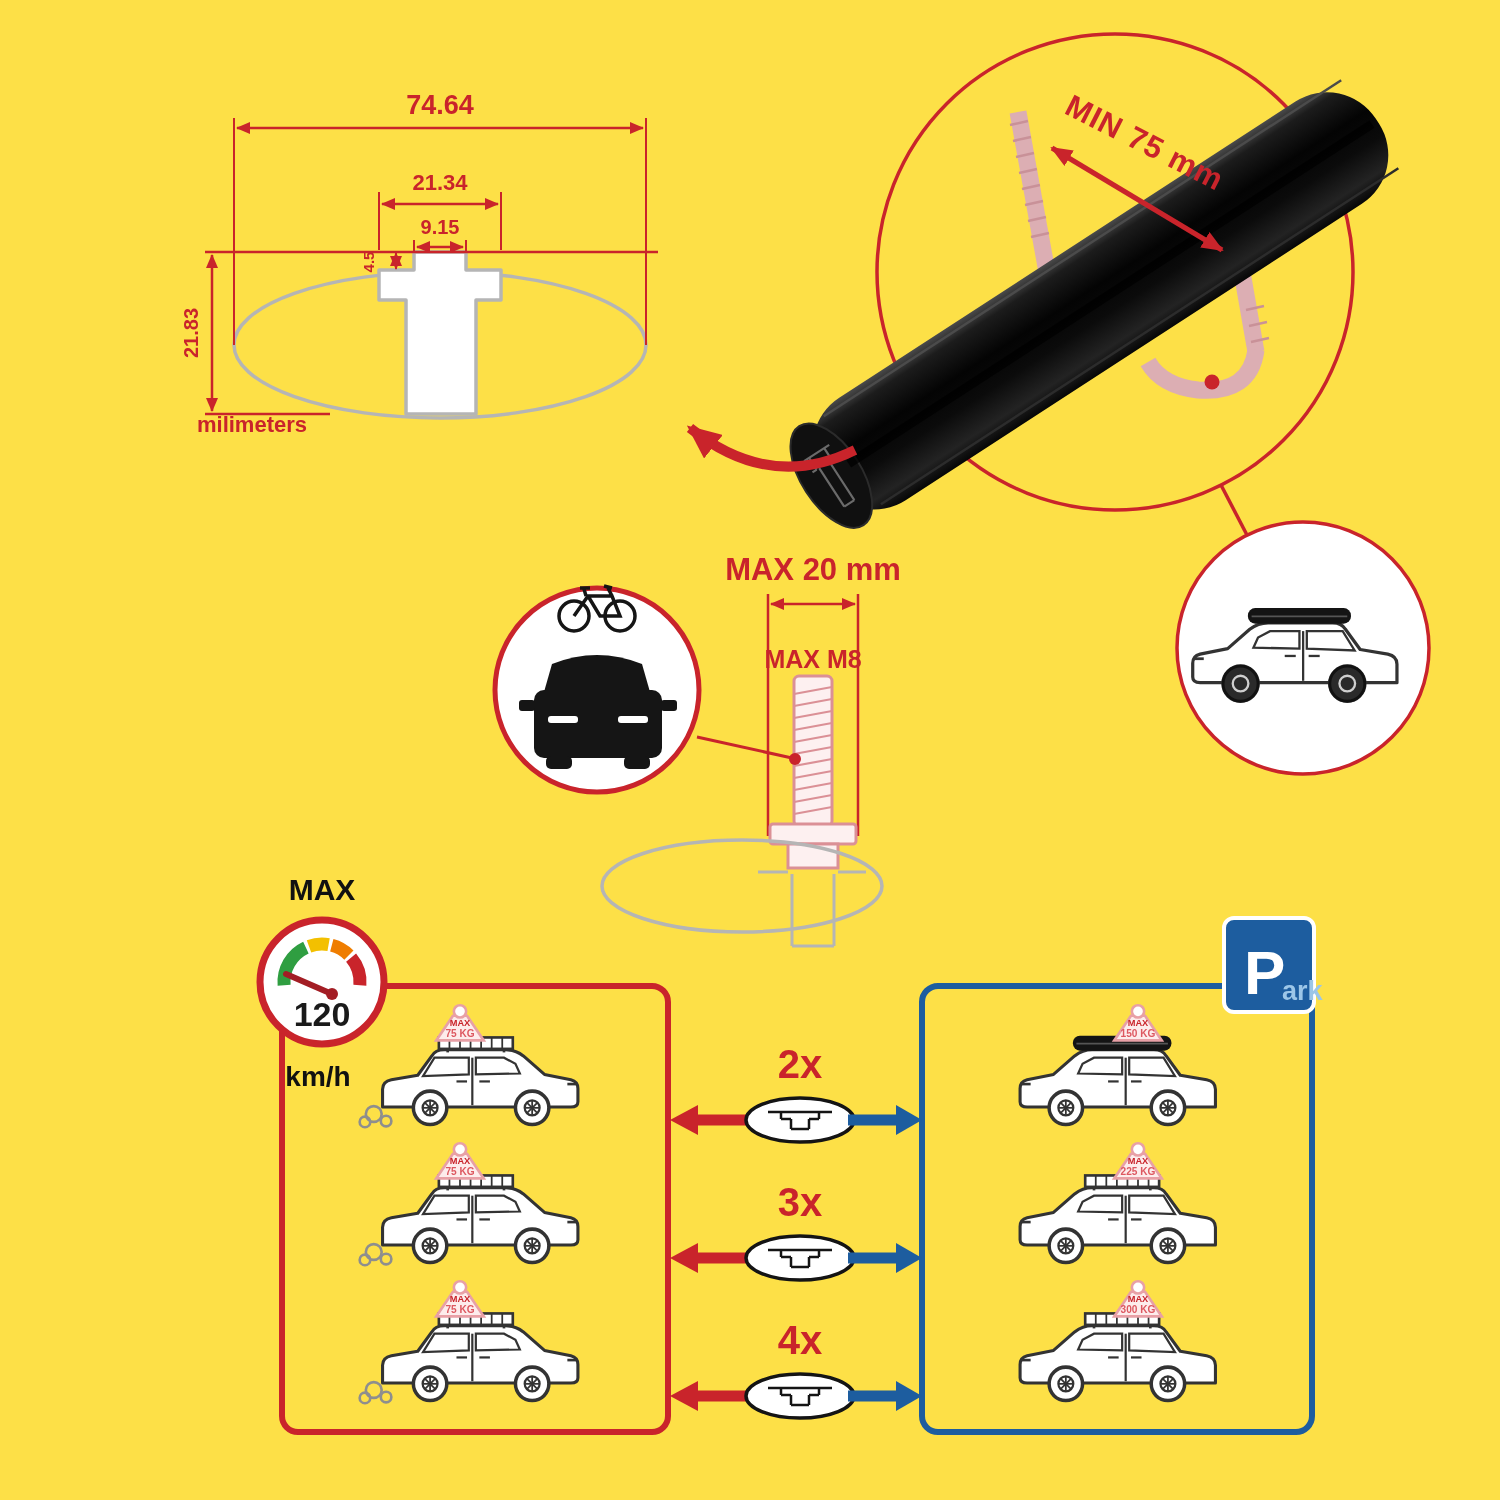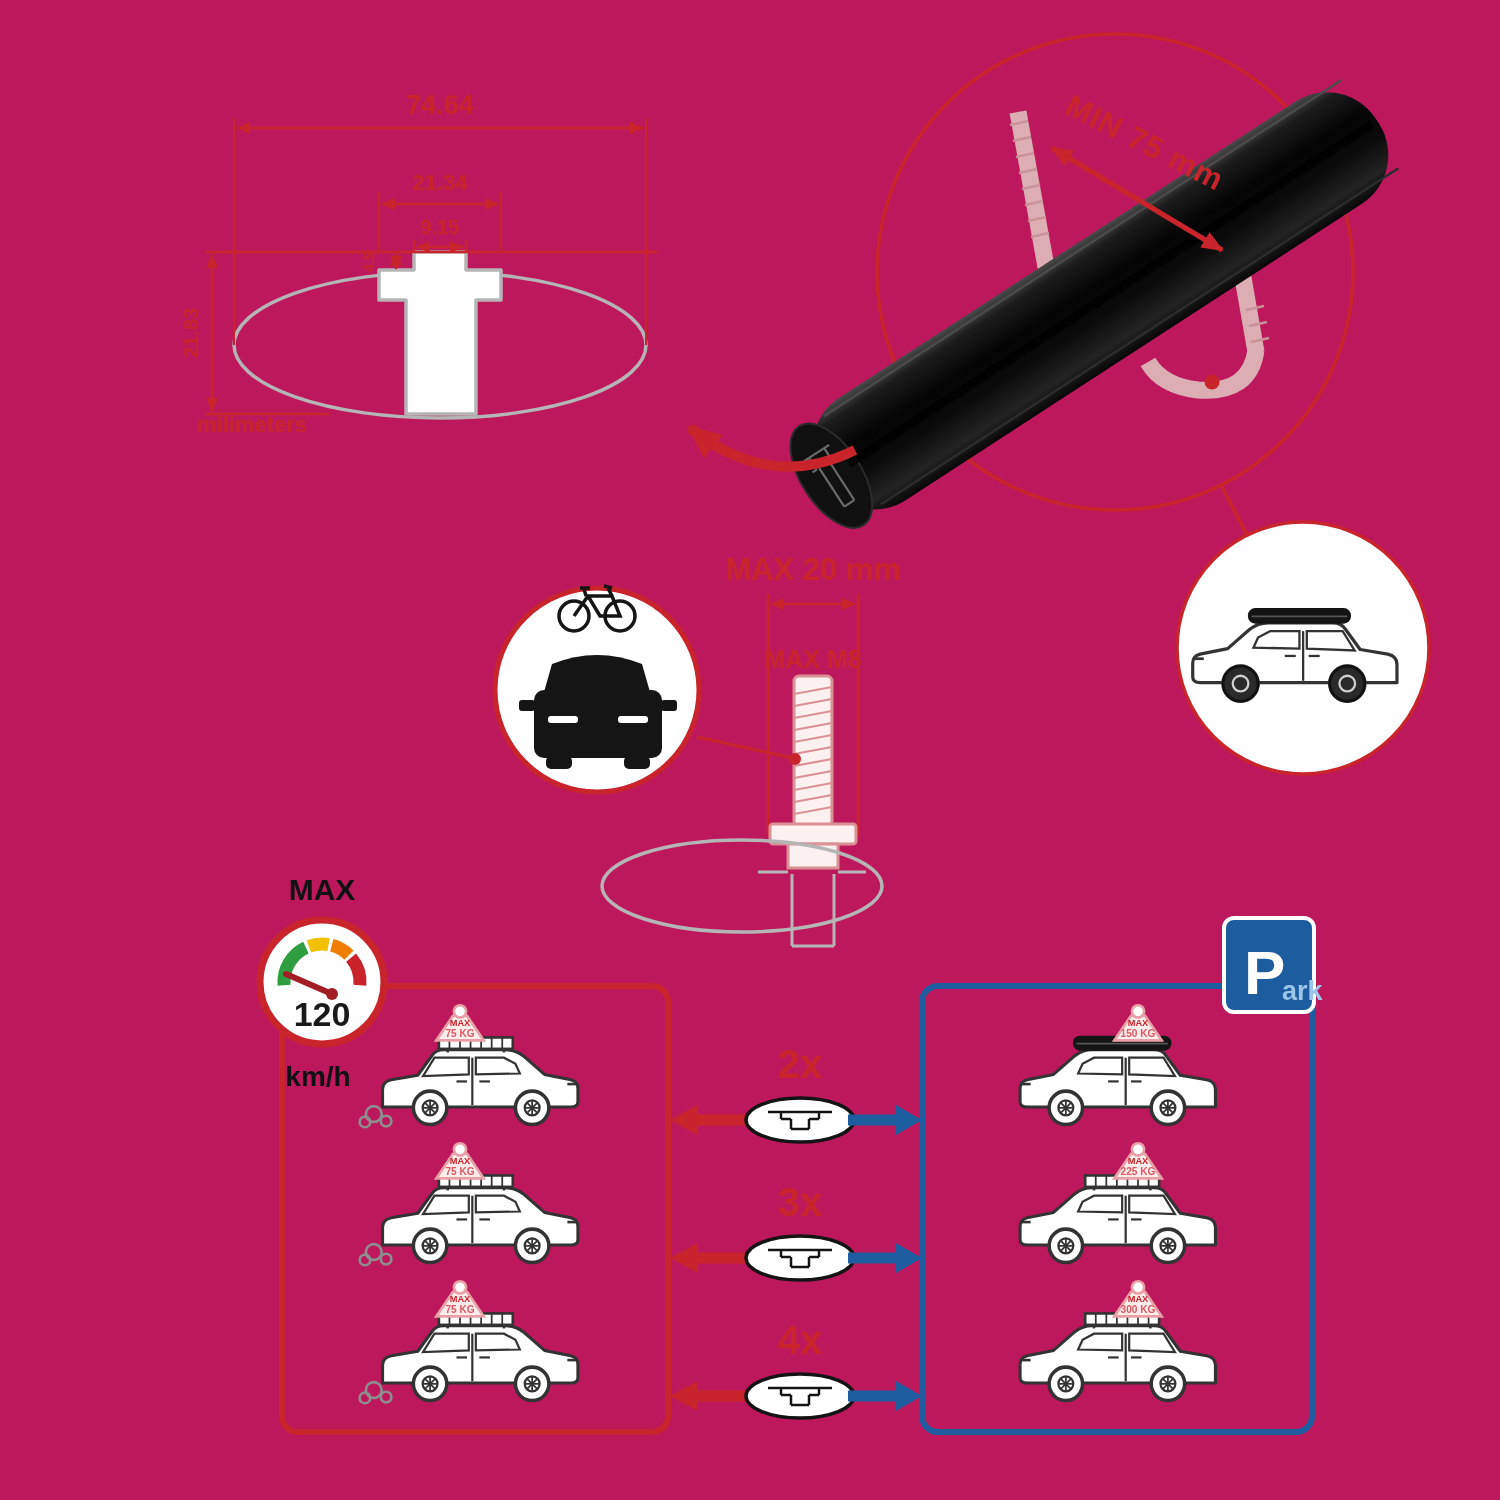--- a/index.html
+++ b/index.html
@@ -1,16 +1,16 @@
 <!DOCTYPE html>
 <html><head>
 <meta charset="utf-8">
 <style>
   html,body{margin:0;padding:0;background:#ffffff;}
-  .canvas{position:relative;width:1500px;height:1500px;background:#be185d;overflow:hidden;
+  .canvas{position:relative;width:1500px;height:1500px;background:#fde047;overflow:hidden;
           font-family:"Liberation Sans", sans-serif;}
   svg{display:block;}
   text{font-family:"Liberation Sans", sans-serif;}
 </style>
 </head>
 <body>
 
 <div class="canvas">
 <svg width="1500" height="1500" viewBox="0 0 1500 1500">
   <defs>

